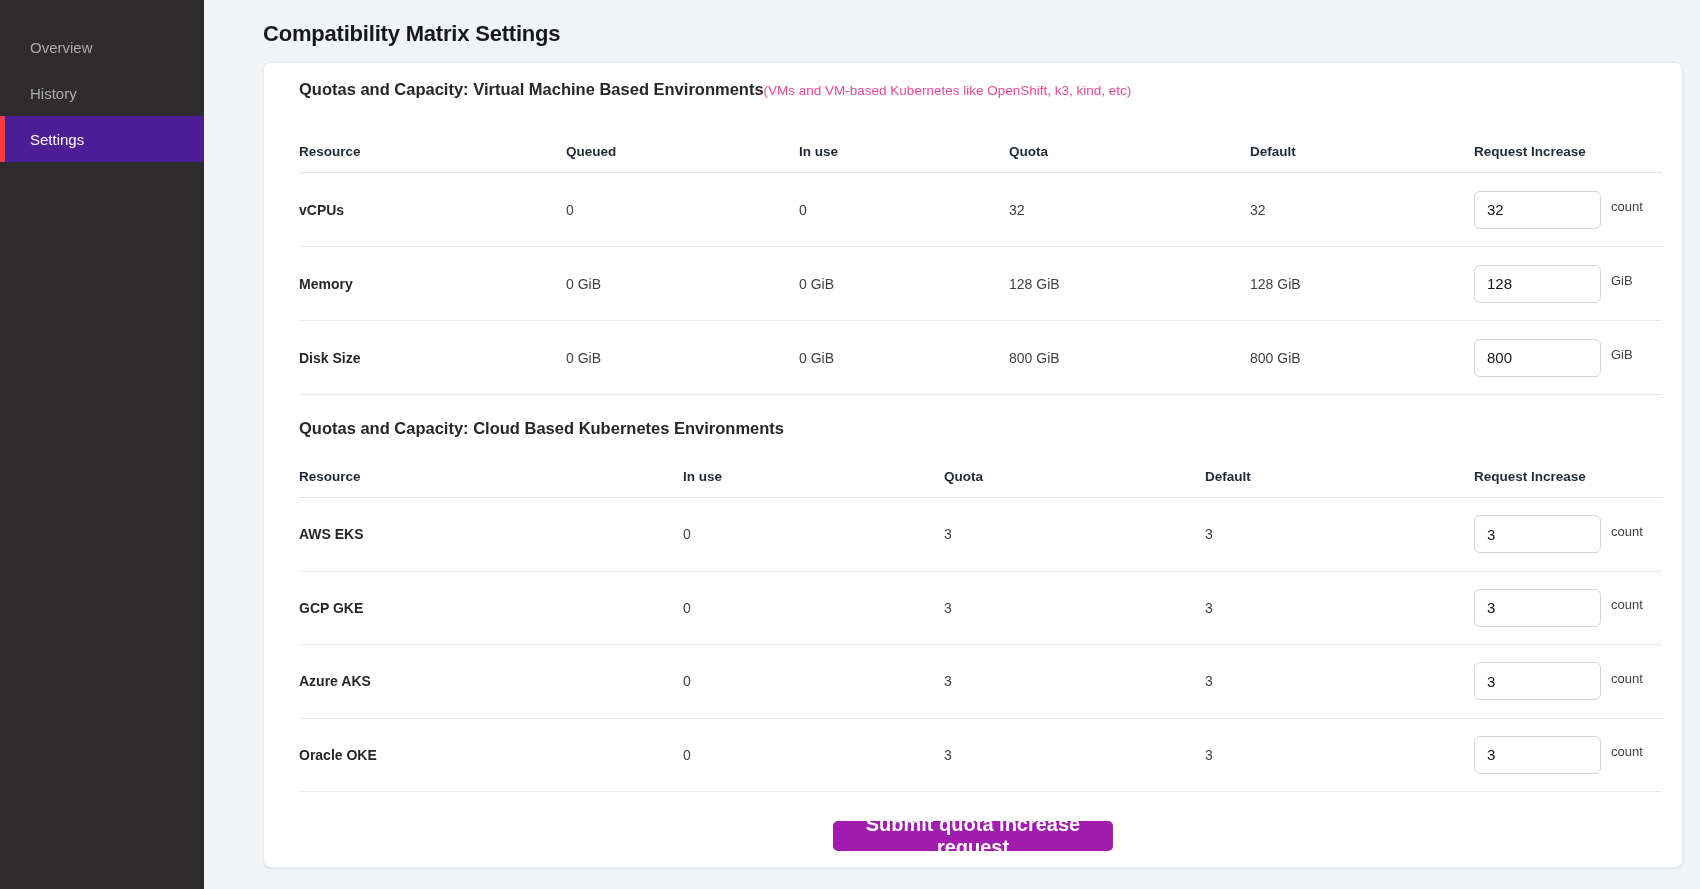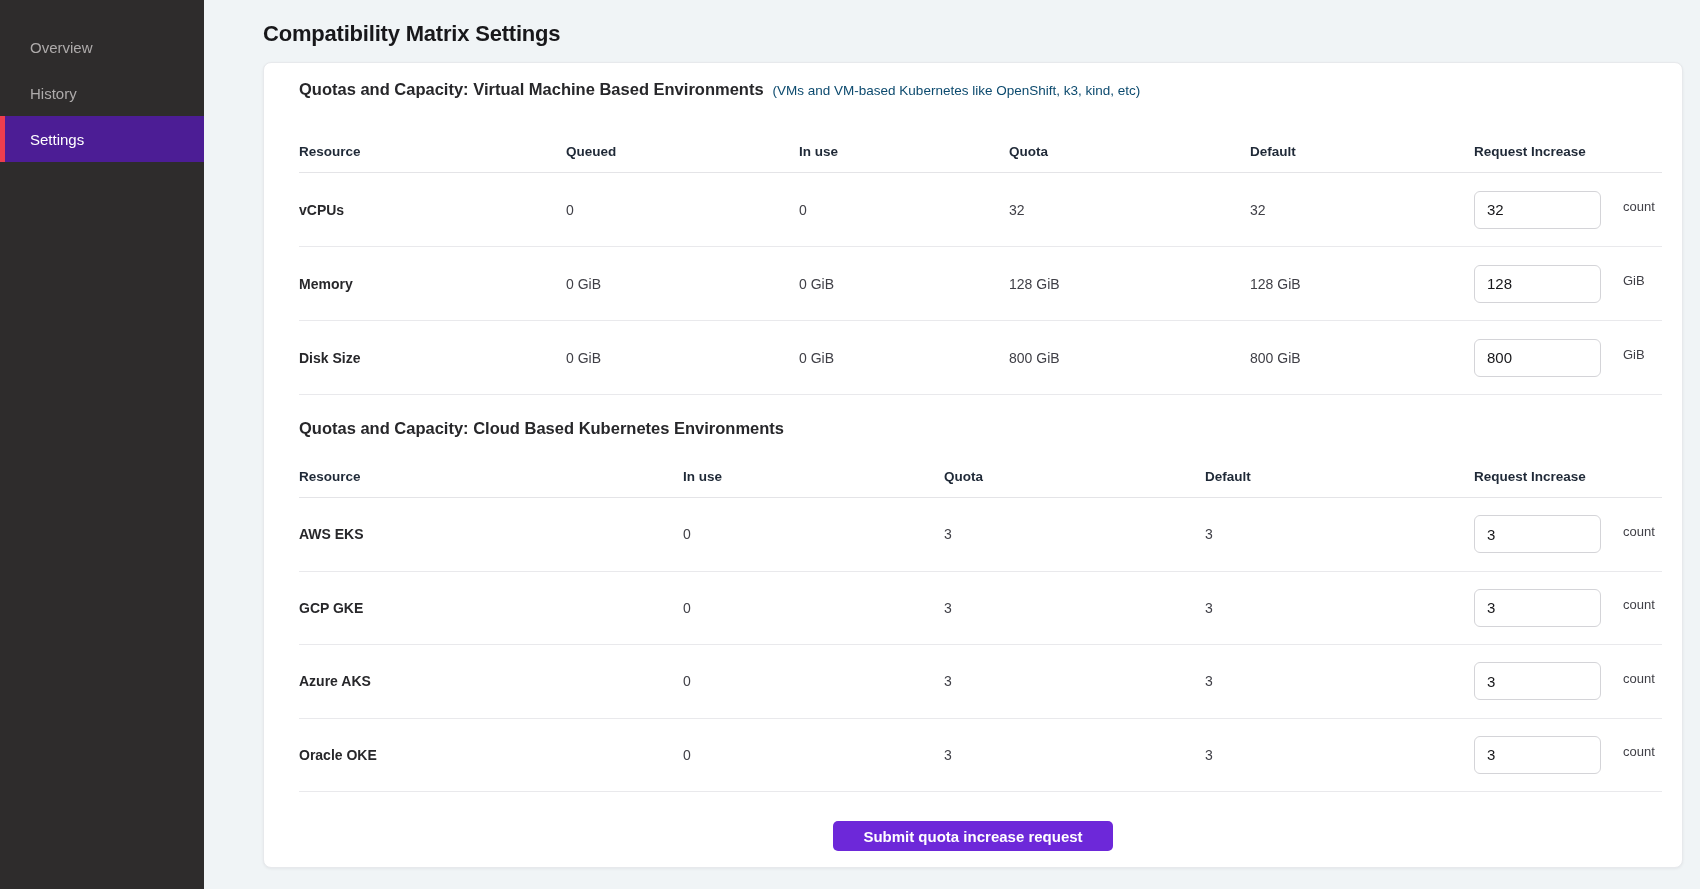--- a/index.html
+++ b/index.html
@@ -33,26 +33,26 @@
   }
 
   .card {
     position:absolute; left:23px; top:62px; width:1420px; height:806px;
     background:#ffffff; border:1px solid #e7e9ec; border-radius:8px;
     box-shadow:0 1px 3px rgba(16,24,40,.06);
     padding:0 20px;
   }
 
   .section-head {
-    display:flex; align-items:baseline; gap:9px;
+    display:flex; align-items:baseline; 
     padding:17px 0 0 15px; height:43px;
   }
   .section-head.second { padding-top:24px; height:50px; }
   .section-title { font-size:16.5px; font-weight:700; color:#27272a; }
-  .section-subtitle { font-size:13.5px; font-weight:400; color:#0c4a6e; }
+  .section-subtitle { font-size:13.5px; font-weight:400; color:#ec4899; }
 
   .thead {
     display:grid; align-items:end;
     height:67px; padding-bottom:13px; margin-left:15px;
     border-bottom:1px solid #e4e4e7;
   }
   .cloud .thead { height:53px; }
   .th { font-size:13.5px; font-weight:700; color:#1f2937; }
 
   .trow {
@@ -66,26 +66,26 @@
 
   .td { font-size:14px; color:#3f3f46; }
   .td.resource { font-weight:700; color:#27272a; }
 
   .request-cell { display:flex; align-items:center; }
   .qty-input {
     width:127px; height:38px; border:1px solid #d4d4d8; border-radius:6px;
     padding:0 12px; font-size:15px; color:#18181b;
     font-family:"Liberation Sans", sans-serif; background:#fff; outline:none;
   }
-  .unit { margin-left:22px; font-size:13px; color:#3f3f46; position:relative; top:-3px; }
+  .unit { margin-left:10px; font-size:13px; color:#3f3f46; position:relative; top:-3px; }
 
   .btn-row { display:flex; justify-content:center; padding-top:29px; }
   .submit-btn {
     width:280px; height:30px; border:none; border-radius:5px;
-    background:#6d28d9; color:#ffffff; font-size:15px; font-weight:700;
+    background:#a21caf; color:#ffffff; font-size:20px; font-weight:700;
     font-family:"Liberation Sans", sans-serif; cursor:pointer;
     display:flex; align-items:center; justify-content:center;
   }
 </style>
 </head>
 <body>
 
 <div class="app">
 
   <div class="sidebar">

